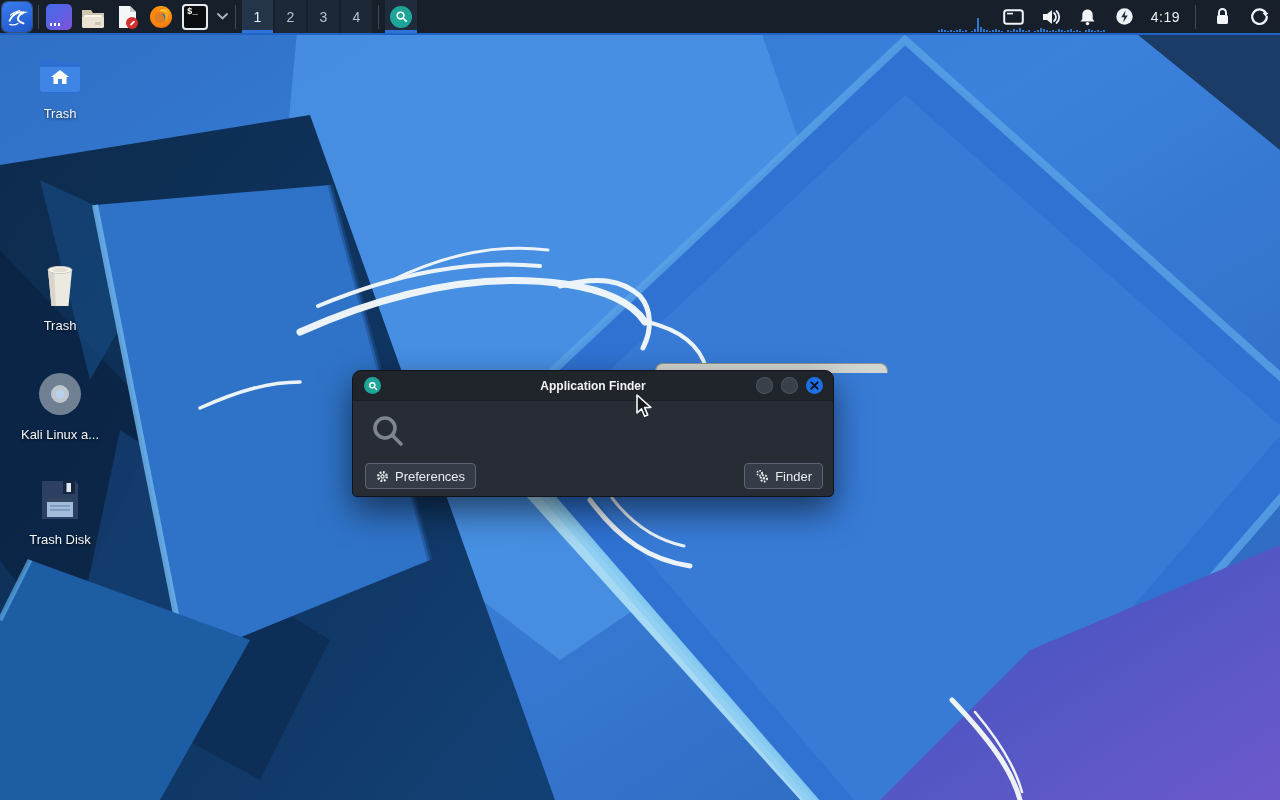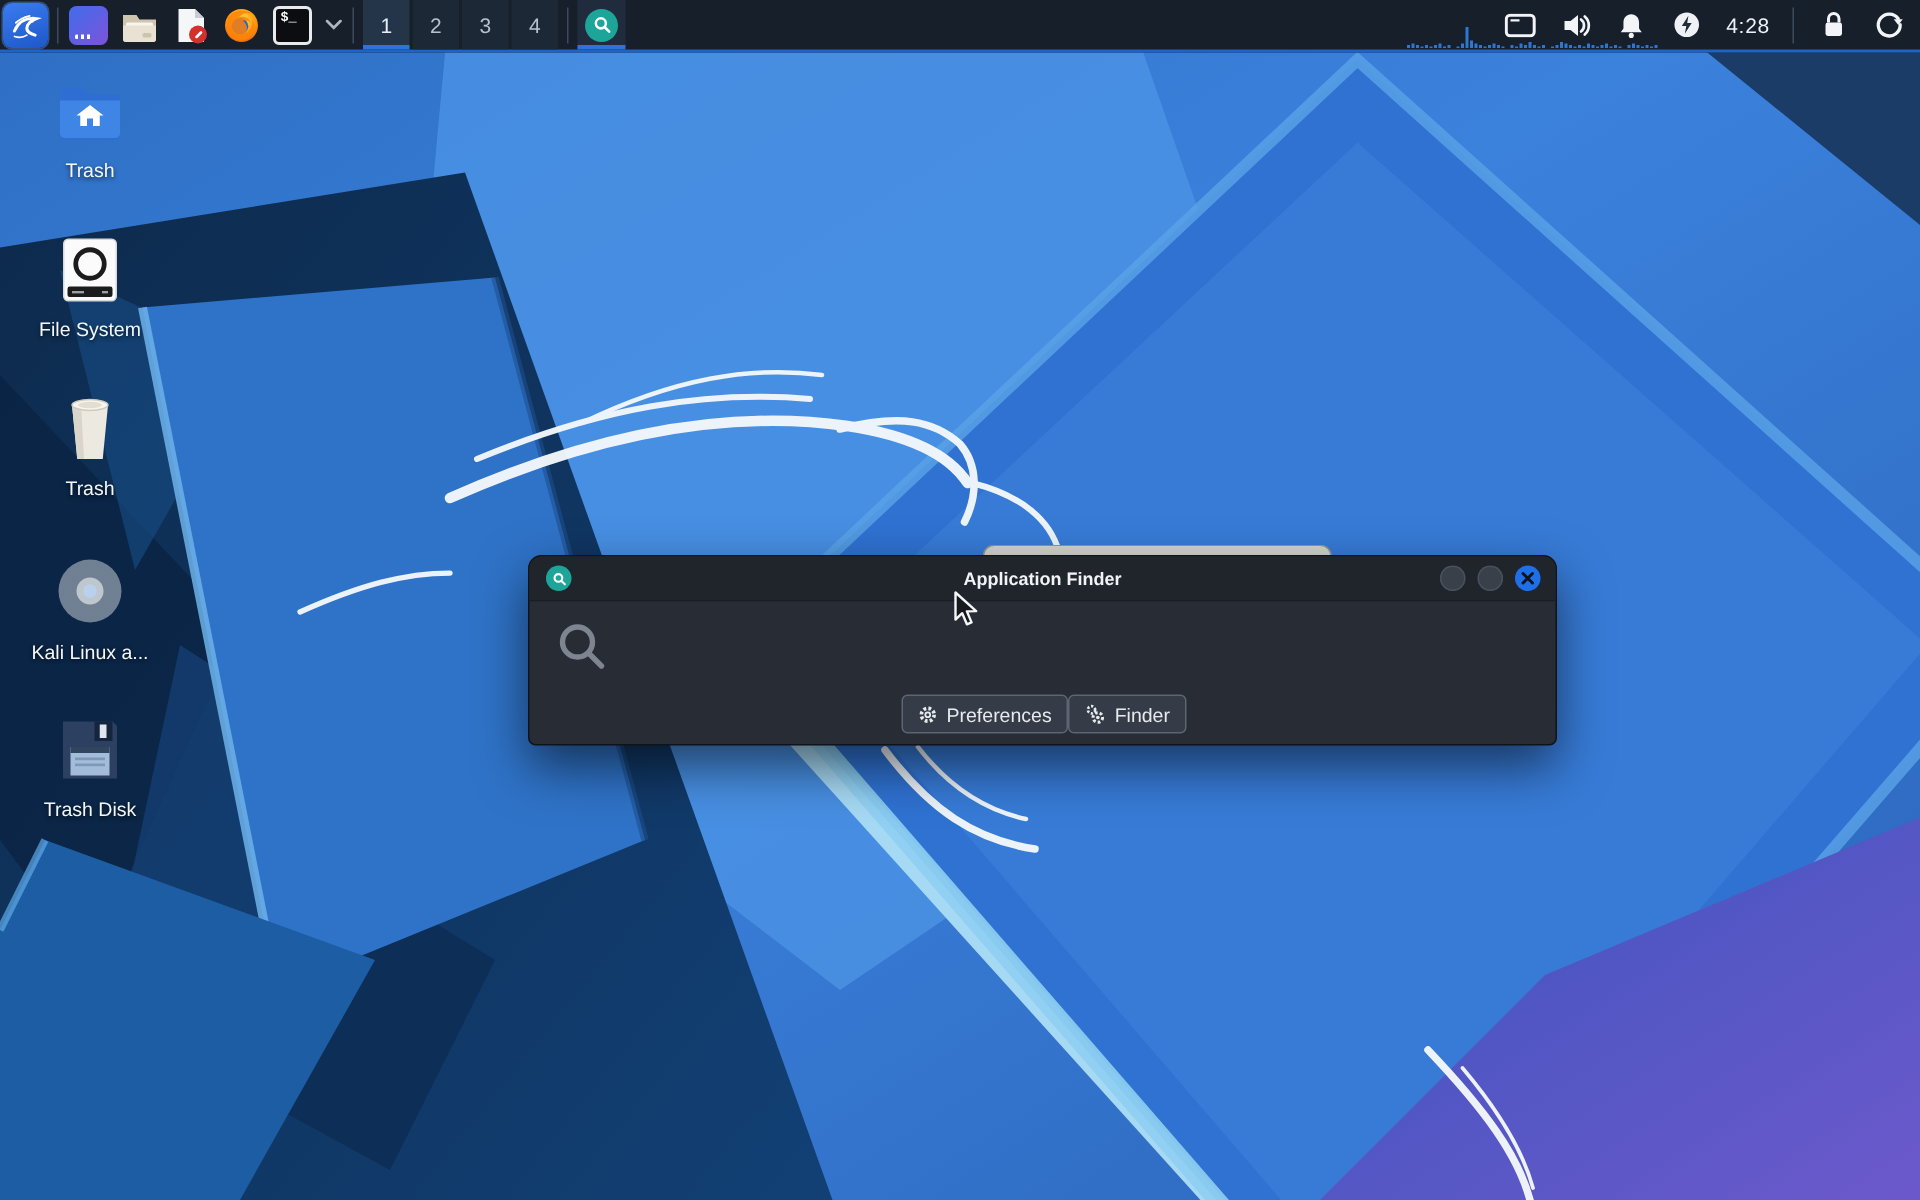--- a/index.html
+++ b/index.html
@@ -52,42 +52,42 @@
                align-items:center; z-index:5; }
   .desk-label { margin-top:10px; font-size:13px; color:#f4f7fa; text-shadow:0 1px 3px rgba(0,0,0,.7);
                 white-space:nowrap; }
 
   
   .behind-win { position:absolute; left:655px; top:363px; width:233px; height:10px;
                 background:#d3d6d0; border:1px solid #93968e; border-bottom:none;
                 border-radius:8px 8px 0 0; z-index:8; }
 
   
-  .dialog { position:absolute; left:352px; top:370px; width:686px; height:127px;
+  .dialog { position:absolute; left:352px; top:370px; width:482px; height:127px;
             background:#272c35; border:1px solid #10131a; border-radius:9px 9px 5px 5px;
             box-shadow:0 14px 34px rgba(0,0,0,.55); z-index:10; }
   .titlebar { height:30px; background:#20252c; border-radius:8px 8px 0 0;
               display:flex; align-items:center; position:relative; border-bottom:1px solid #191d24; }
   .title-icon { position:absolute; left:11px; top:6px; width:17px; height:17px; border-radius:50%;
                 background:#1ea59a; display:flex; align-items:center; justify-content:center; }
   .title-text { width:100%; text-align:center; font-size:12px; font-weight:bold; color:#f1f3f6; }
   .win-ctrls { position:absolute; right:10px; top:6px; display:flex; gap:8px; }
   .ctrl { width:17px; height:17px; border-radius:50%; background:#3a4049; box-shadow:inset 0 0 0 1px #4a515c; }
   .ctrl.close { background:#1e6fe8; box-shadow:none; display:flex; align-items:center; justify-content:center; }
 
   .search-row { position:absolute; left:0; top:30px; width:100%; height:56px; }
   .big-mag { position:absolute; left:16px; top:12px; }
   .search-input { position:absolute; left:66px; top:20px; width:510px; height:29px;
                   background:#14181f; border:2px solid #3478d8; border-radius:5px;
                   display:flex; align-items:center; padding:0 26px 0 12px; cursor:text; }
   .search-text { font-size:13px; color:#eceef1; white-space:pre; }
   .caret { display:inline-block; width:1px; height:16px; background:#fff; margin-left:1px; }
   .drop-arrow { position:absolute; right:8px; top:5px; color:#a9aeb6; font-size:14px; }
 
-  .btn-row { position:absolute; left:12px; right:10px; top:92px; display:flex; justify-content:center; }
+  .btn-row { position:absolute; left:12px; right:10px; top:92px; display:flex; justify-content:space-between; }
   .dlg-btn { height:26px; background:#353b47; border:1px solid #5e6572; border-radius:4px;
              display:flex; align-items:center; gap:6px; padding:0 10px; color:#e8ebee; font-size:13px; }
 
   
   .cursor { position:absolute; left:635px; top:394px; z-index:99; }
 </style>
 </head>
 <body>
 
 <div class="screen">
@@ -314,21 +314,21 @@
           <path d="M8.5 1.5 c3.2 0 5.2 2.4 5.2 5.5 v4 l1.8 2.5 h-14 l1.8 -2.5 v-4 c0 -3.1 2 -5.5 5.2 -5.5 z" fill="#f2f4f7"></path>
           <circle cx="8.5" cy="15.6" r="1.7" fill="#f2f4f7"></circle>
         </svg>
       </div>
       <div class="trayicon">
         <svg width="19" height="19" viewBox="0 0 19 19">
           <circle cx="9.5" cy="9.5" r="8.2" fill="#eef1f5"></circle>
           <polygon points="10.6,3.5 6.2,10.3 9.2,10.3 8.2,15.5 12.8,8.4 9.8,8.4" fill="#222b3a"></polygon>
         </svg>
       </div>
-      <div class="clock">4:28</div>
+      <div class="clock">4:19</div>
       <div class="psep"></div>
       <div class="trayicon">
         <svg width="17" height="19" viewBox="0 0 17 19">
           <path d="M5 8 v-2.5 a3.5 3.5 0 0 1 7 0 v2.5" fill="none" stroke="#f2f4f7" stroke-width="2"></path>
           <rect x="3" y="8" width="11" height="9" rx="1.6" fill="#f2f4f7"></rect>
         </svg>
       </div>
       <div class="trayicon">
         <svg width="19" height="19" viewBox="0 0 19 19">
           <path d="M15.5 5.5 A7.3 7.3 0 1 0 16.8 9.5" fill="none" stroke="#f2f4f7" stroke-width="2.2" stroke-linecap="round"></path>
@@ -341,30 +341,20 @@
   <div class="desk-item" style="top:54px">
     <svg width="46" height="42" viewBox="0 0 46 42">
       <path d="M3 8 a3 3 0 0 1 3-3 h12 l3 4 h19 a3 3 0 0 1 3 3 v24 a3 3 0 0 1 -3 3 h-34 a3 3 0 0 1 -3 -3 z" fill="#2e6ed2"></path>
       <path d="M3 13 h40 v22 a3 3 0 0 1 -3 3 h-34 a3 3 0 0 1 -3 -3 z" fill="#3f85e6"></path>
       <path d="M23 16 l9 7 h-2.5 v7 h-13 v-7 h-2.5 z" fill="#fff"></path>
       <rect x="21" y="25" width="4" height="5" fill="#3f85e6"></rect>
     </svg>
     <div class="desk-label">Trash</div>
   </div>
 
-  <div class="desk-item" style="top:158px">
-    <svg width="38" height="44" viewBox="0 0 38 44">
-      <rect x="1.5" y="1.5" width="35" height="41" rx="3" fill="#fbfbfb" stroke="#d8d8d8"></rect>
-      <circle cx="19" cy="18" r="9.5" fill="none" stroke="#1c1c1c" stroke-width="3.2"></circle>
-      <rect x="4" y="33" width="30" height="7" rx="1.5" fill="#1c1c1c"></rect>
-      <rect x="7" y="36" width="8" height="1.6" fill="#9aa0a6"></rect>
-      <rect x="27" y="36" width="4" height="1.6" fill="#9aa0a6"></rect>
-    </svg>
-    <div class="desk-label">File System</div>
-  </div>
 
   <div class="desk-item" style="top:264px">
     <svg width="40" height="44" viewBox="0 0 40 44">
       <polygon points="8,6 32,6 28.5,42 11.5,42" fill="#ece9e0"></polygon>
       <polygon points="8,6 14,6 16,42 11.5,42" fill="#d9d5ca"></polygon>
       <ellipse cx="20" cy="6" rx="12" ry="3.6" fill="#f7f5ef" stroke="#cfcabe" stroke-width="1"></ellipse>
       <ellipse cx="20" cy="6" rx="8" ry="2.2" fill="#e2ded2"></ellipse>
     </svg>
     <div class="desk-label">Trash</div>
   </div>

